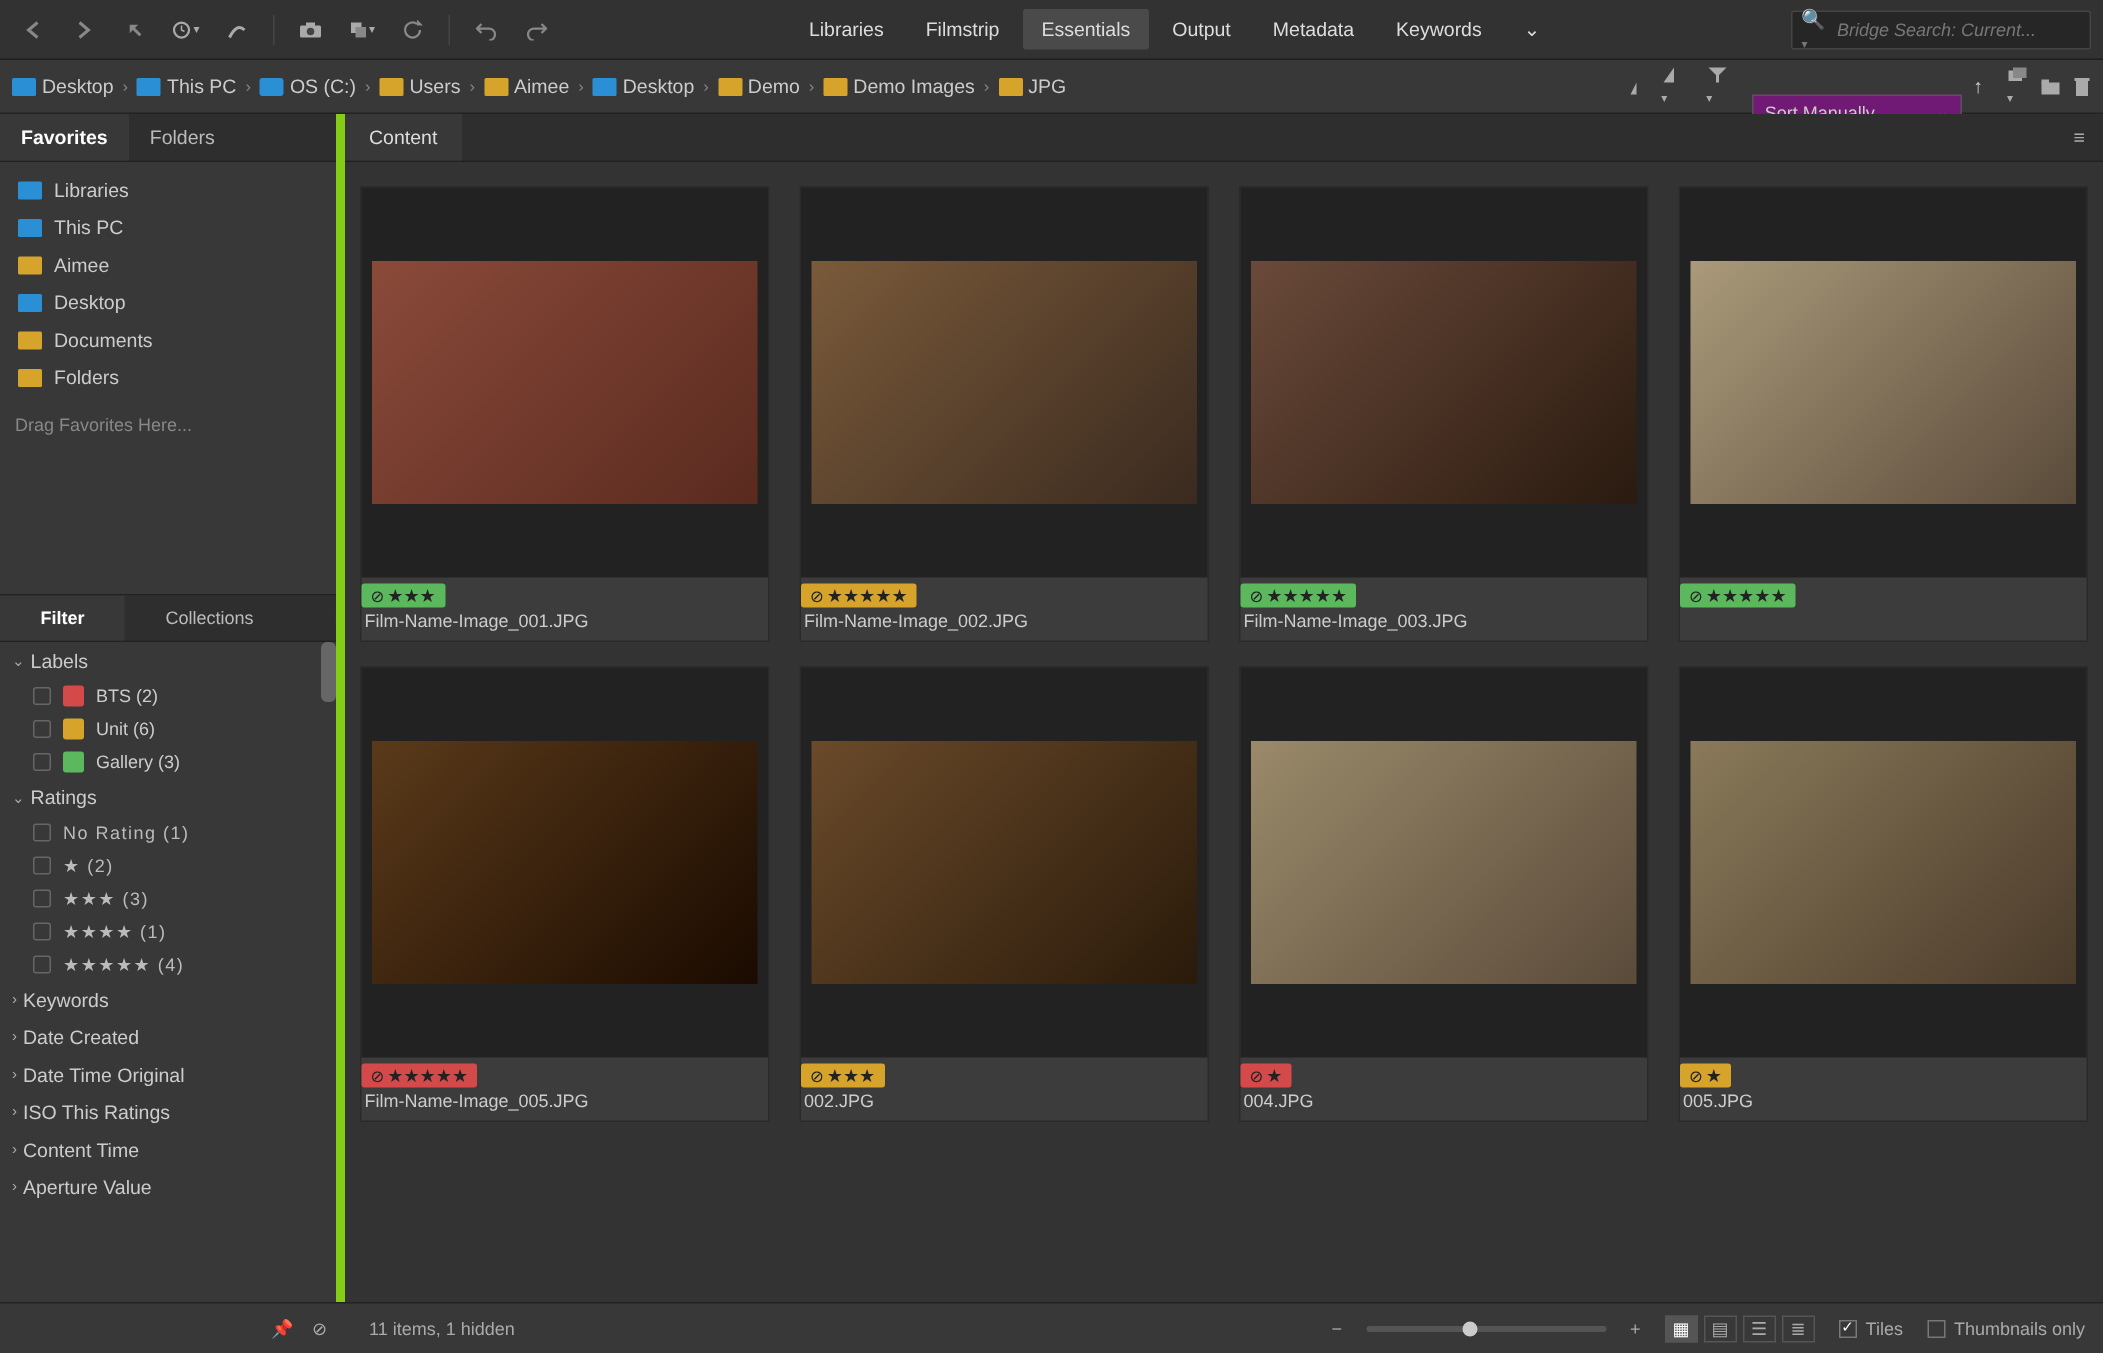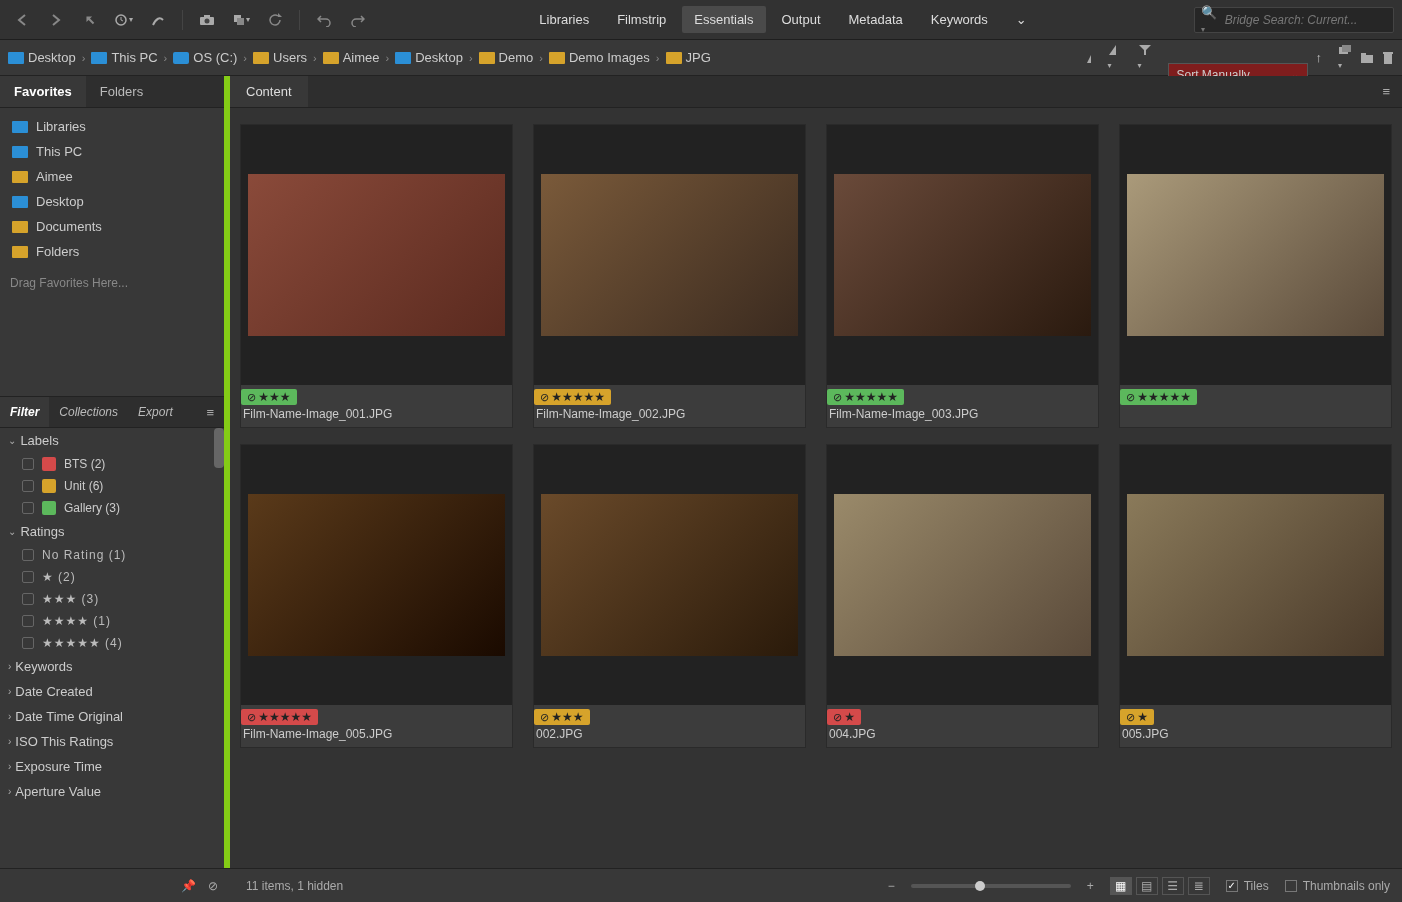--- a/index.html
+++ b/index.html
@@ -18,35 +18,35 @@
 
 
 .breadcrumb-bar { height: 36px; background: #383838; display: flex; align-items: center; padding: 0 8px; border-bottom: 1px solid #222; }
 .breadcrumbs { display: flex; align-items: center; gap: 6px; flex: 1; }
 .crumb { display: flex; align-items: center; gap: 4px; color: #ccc; cursor: pointer; }
 .crumb-sep { color: #888; font-size: 11px; }
 .folder-ico { width: 16px; height: 12px; background: #2b8fd6; border-radius: 1px; position: relative; }
 .folder-ico.yellow { background: #d6a32b; }
 .drive-ico { width: 16px; height: 12px; background: #2b8fd6; border-radius: 2px; }
 .breadcrumb-right { display: flex; align-items: center; gap: 8px; }
-.sort-select { background: #7f1d1d; border: 1px solid #555; color: #ccc; padding: 4px 8px; width: 140px; display:flex; justify-content:space-between; align-items:center; font-size:12px;margin-top:35px;}
+.sort-select { background: #701a75; border: 1px solid #555; color: #ccc; padding: 4px 8px; width: 140px; display:flex; justify-content:space-between; align-items:center; font-size:12px;margin-top:35px;}
 
 
 .main { flex: 1; display: flex; overflow: hidden; }
 .left-col { width: 230px; background: #383838; display: flex; flex-direction: column; border-right: 6px solid #84cc16; }
 .panel-tabs { display: flex; background: #2e2e2e; border-bottom: 1px solid #222; }
 .panel-tab { padding: 8px 14px; font-size: 13px; color: #bbb; cursor: pointer; }
 .panel-tab.active { background: #383838; color: #fff; font-weight: bold; }
 .fav-list { padding: 6px 0; }
 .fav-item { display: flex; align-items: center; gap: 8px; padding: 5px 12px; cursor: pointer; }
 .fav-hint { padding: 6px 10px; color: #888; font-size: 12px; }
 
 .filter-panel { flex: 1; display: flex; flex-direction: column; border-top: 1px solid #222; overflow: hidden; margin-top: 100px;}
 .filter-tabs { display: flex; background: #2e2e2e; border-bottom: 1px solid #222; align-items:center;}
-.filter-tab { padding: 8px 10px; font-size: 12px; color: #bbb; cursor: pointer; font-style: italic; }
+.filter-tab { padding: 8px 27px; font-size: 12px; color: #bbb; cursor: pointer; }
 .filter-tab.active { background: #383838; color: #fff; font-weight: bold; }
 .filter-menu-icon { margin-left: auto; padding: 6px 10px; color:#aaa; cursor:pointer;}
 .filter-body { overflow-y: auto; flex:1; position: relative;}
 .filter-section-hd { display: flex; align-items: center; gap: 4px; padding: 5px 8px; cursor: pointer; color:#ccc; }
 .filter-section-hd .chev { font-size: 10px; color:#aaa; }
 .filter-row { display: flex; align-items: center; gap: 8px; padding: 4px 8px 4px 22px; cursor: pointer; font-size: 12px;}
 .checkbox { width: 12px; height: 12px; border: 1px solid #666; border-radius: 2px; flex-shrink: 0; }
 .label-swatch { width: 14px; height: 14px; border-radius: 2px; }
 .stars { color:#bbb; letter-spacing: 1px;}
 
@@ -344,21 +344,21 @@
           <div class="filter-section-hd">
             <span class="chev">›</span>
             <span>Date Time Original</span>
           </div>
           <div class="filter-section-hd">
             <span class="chev">›</span>
             <span>ISO This Ratings</span>
           </div>
           <div class="filter-section-hd">
             <span class="chev">›</span>
-            <span>Exposure Time</span>
+            <span>Content Time</span>
           </div>
           <div class="filter-section-hd">
             <span class="chev">›</span>
             <span>Aperture Value</span>
           </div>
         </div>
     </div>
   </div>
 
   <div class="content-col">

